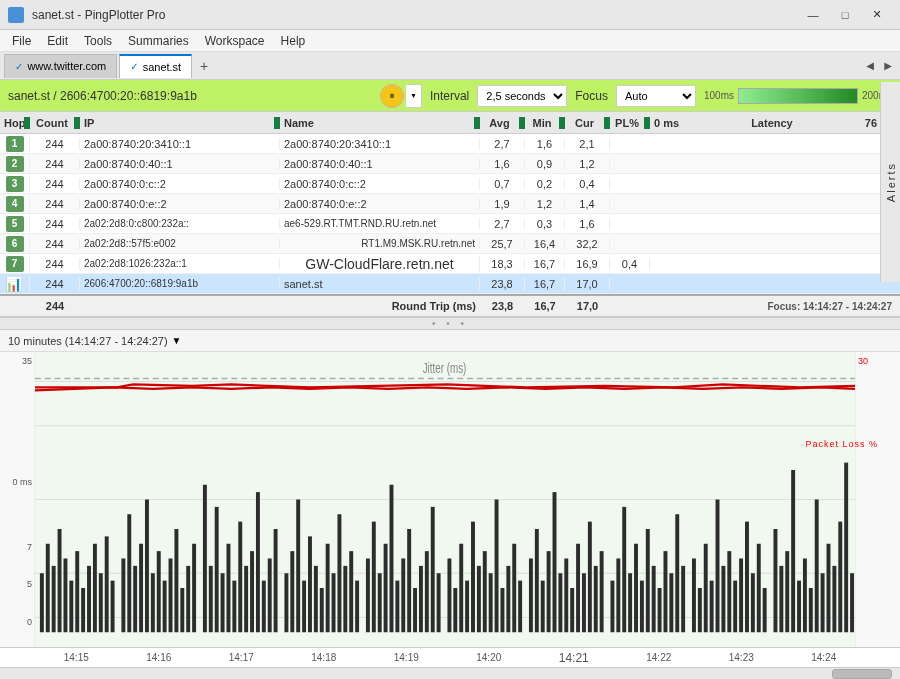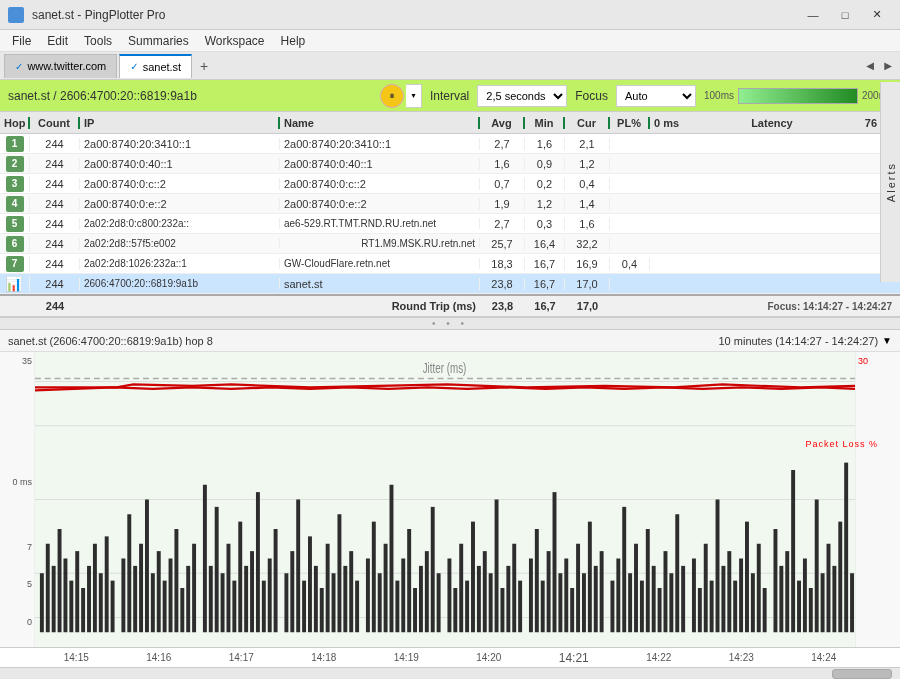--- a/index.html
+++ b/index.html
@@ -38,21 +38,21 @@
     #latency-scale { display: flex; align-items: center; gap: 4px; }
     #scale-bar { width: 120px; height: 16px; background: linear-gradient(to right, #90EE90, #228B22); border: 1px solid #aaa; position: relative; }
     .scale-label { font-size: 10px; color: #555; }
     
     
     #main-content { display: flex; flex-direction: column; height: calc(679px - 30px - 22px - 28px - 32px); }
     
     
     #table-section { background: white; border-bottom: 2px solid #ccc; flex-shrink: 0; }
     #table-header { display: grid; grid-template-columns: 30px 50px 200px 200px 45px 40px 45px 40px 1fr; background: #e8e8e8; border-bottom: 1px solid #ccc; height: 22px; align-items: center; }
-    .th { padding: 0 4px; font-weight: bold; font-size: 11px; color: #333; border-right: 2px solid #15803d; text-align: center; white-space: nowrap; overflow: hidden; }
+    .th { padding: 0 4px; font-weight: bold; font-size: 11px; color: #333; border-right: 6px solid #15803d; text-align: center; white-space: nowrap; overflow: hidden; }
     .th.left { text-align: left; }
     .th.latency-header { text-align: center; border-right: none; }
     
     .table-row { display: grid; grid-template-columns: 30px 50px 200px 200px 45px 40px 45px 40px 1fr; height: 20px; align-items: center; border-bottom: 1px solid #eee; }
     .table-row:nth-child(even) { background: #f9f9f9; }
     .td { padding: 0 4px; font-size: 11px; color: #333; border-right: 1px solid #eee; text-align: center; white-space: nowrap; overflow: hidden; text-overflow: ellipsis; }
     .td.left { text-align: left; }
     
     .hop-cell { display: flex; align-items: center; justify-content: center; }
     .hop-badge { width: 18px; height: 16px; border-radius: 2px; display: flex; align-items: center; justify-content: center; font-size: 10px; font-weight: bold; color: white; }
@@ -310,21 +310,21 @@
       </div>
 
       <div class="table-row">
         <div class="td">
             <div class="hop-cell">
               <div class="hop-badge hop-green">7</div>
             </div>
           </div>
         <div class="td">244</div>
         <div class="td left" style="font-size:10px;">2a02:2d8:1026:232a::1</div>
-        <div class="td left" style="font-size:10px;">GW-CloudFlare.retn.net</div>
+        <div class="td left" style="font-size:14px;text-align:center;">GW-CloudFlare.retn.net</div>
         <div class="td">18,3</div>
         <div class="td">16,7</div>
         <div class="td">16,9</div>
         <div class="td">0,4</div>
         <div class="td" style="background:#e8f5e9;position:relative;overflow:hidden;">
           <svg viewBox="0 0 200 20" preserveAspectRatio="none" style="position:absolute;top:0;left:0;width:100%;height:100%;">
             <line x1="42" y1="10" x2="84" y2="10" stroke="#5b9a5b" stroke-width="1"></line>
             <line x1="42" y1="6" x2="42" y2="14" stroke="#5b9a5b" stroke-width="1"></line>
             <line x1="84" y1="6" x2="84" y2="14" stroke="#5b9a5b" stroke-width="1"></line>
             <circle cx="50" cy="10" r="3" fill="none" stroke="#1565C0" stroke-width="1.5"></circle>
@@ -370,21 +370,20 @@
     </div>
   </div>
 
   <div id="drag-handle" style="height:12px;display:flex;align-items:center;justify-content:center;background:#e8e8e8;border-bottom:1px solid #ccc;cursor:ns-resize;">
     <span style="color:#999;font-size:10px;letter-spacing:4px;">• • •</span>
   </div>
 
   <div id="chart-section" style="flex:1;display:flex;flex-direction:column;background:white;">
 
     <div id="chart-header" style="display:flex;justify-content:space-between;align-items:center;padding:3px 8px;background:#f5f5f5;border-bottom:1px solid #ddd;height:22px;">
-      <span id="chart-title" style="font-size:11px;color:#333;">sanet.st (2606:4700:20::6819:9a1b) hop 8</span>
       <div style="display:flex;align-items:center;gap:4px;">
         <span style="font-size:11px;color:#333;">10 minutes (14:14:27 - 14:24:27)</span>
         <span style="font-size:10px;cursor:pointer;">▼</span>
       </div>
     </div>
 
     <div id="chart-body" style="flex:1;display:flex;position:relative;">
 
       <div id="y-axis" style="width:35px;background:#f8f8f8;border-right:1px solid #eee;display:flex;flex-direction:column;justify-content:space-between;padding:4px 2px 20px 2px;">
         <span class="y-label" style="font-size:9px;color:#555;text-align:right;">35</span>

